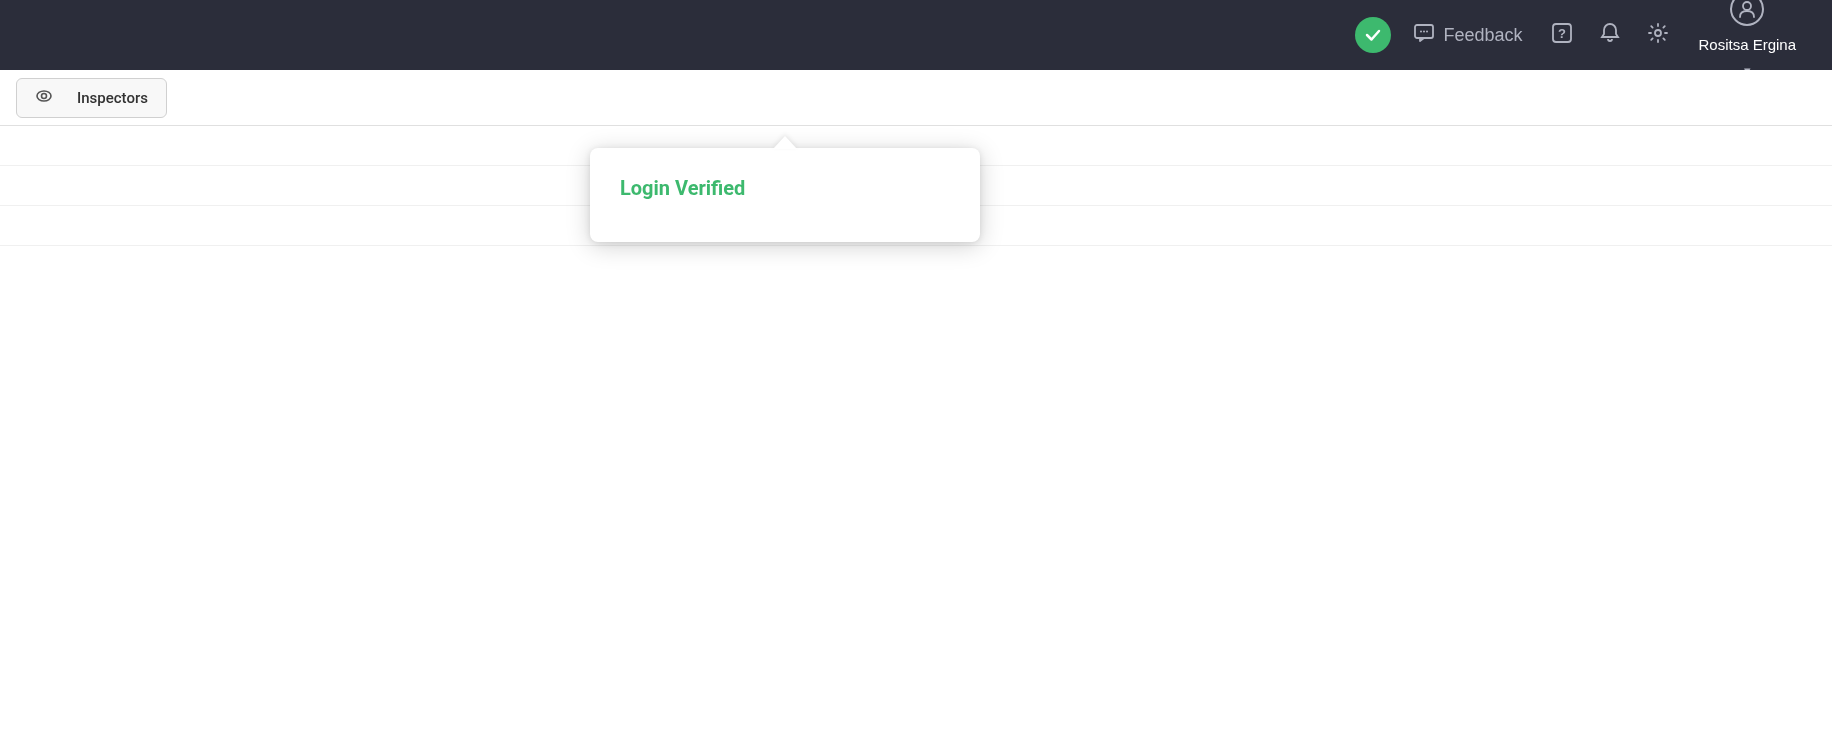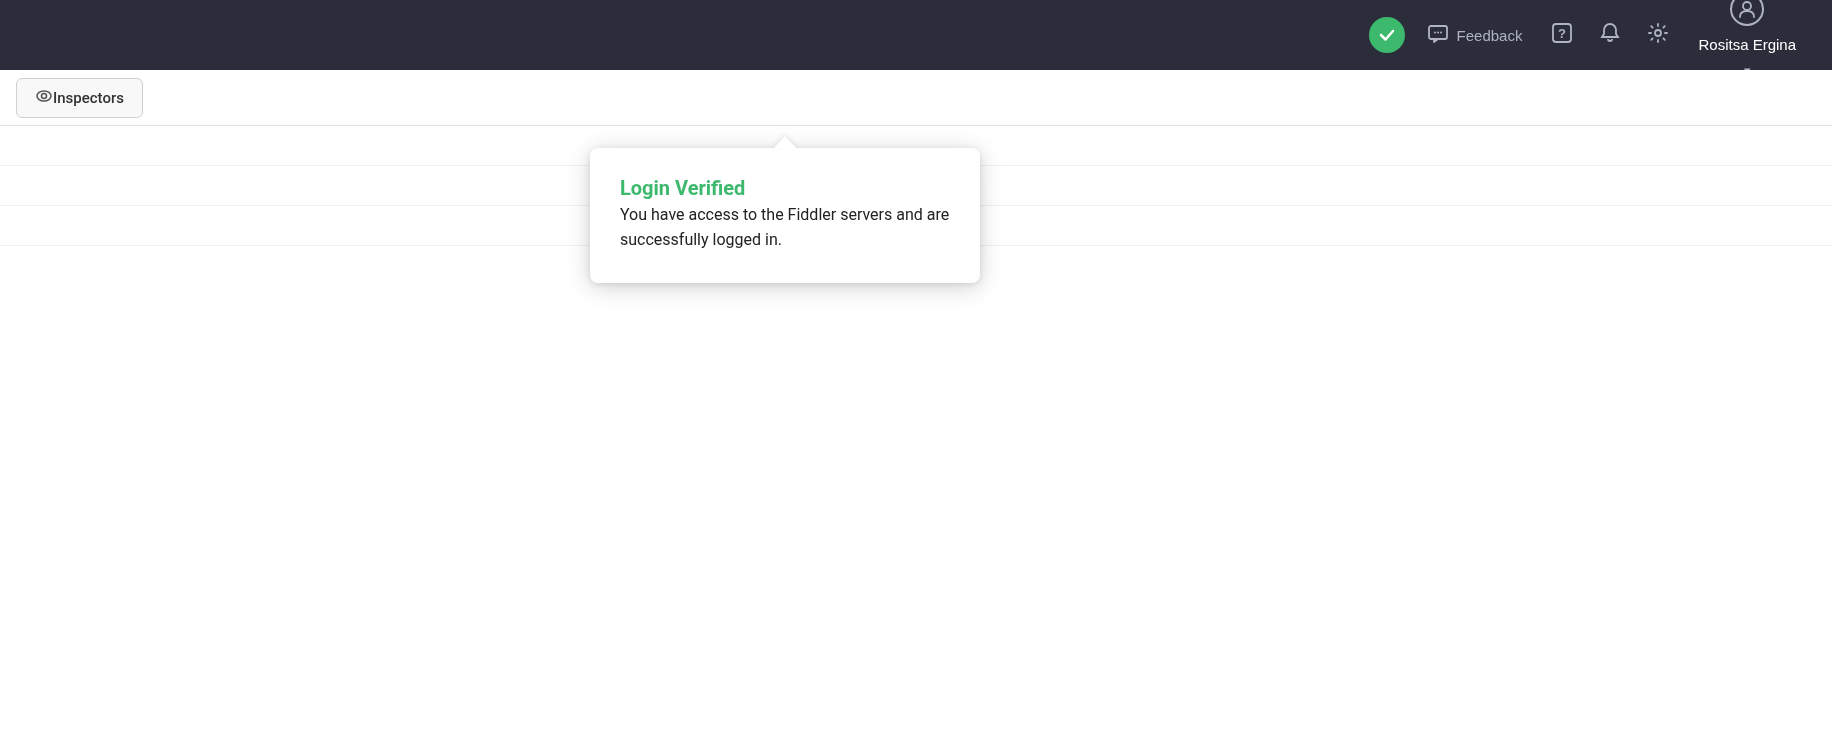--- a/index.html
+++ b/index.html
@@ -45,21 +45,21 @@
     .feedback-btn {
       background: none;
       border: none;
       cursor: pointer;
       color: #b0b3c0;
       display: flex;
       align-items: center;
       gap: 8px;
       padding: 6px 12px;
       border-radius: 4px;
-      font-size: 15px;
+      font-size: 18px;
     }
 
     .verified-icon-btn {
       background: none;
       border: none;
       cursor: pointer;
       display: flex;
       align-items: center;
       justify-content: center;
       width: 40px;
@@ -118,21 +118,21 @@
       align-items: center;
       border-bottom: 1px solid #e0e0e0;
       padding: 0 16px;
       height: 56px;
       gap: 4px;
     }
 
     .tab-item {
       display: flex;
       align-items: center;
-      gap: 0;
+      gap: 24px;
       padding: 8px 18px;
       border: 1px solid #d0d0d0;
       border-radius: 6px;
       cursor: pointer;
       font-size: 15px;
       color: #333;
       background: #f8f8f8;
       font-weight: 500;
     }
 
@@ -189,21 +189,21 @@
       border-left: 12px solid transparent;
       border-right: 12px solid transparent;
       border-bottom: 13px solid #ffffff;
       filter: drop-shadow(0 -2px 2px rgba(0,0,0,0.08));
     }
 
     .popup-title {
       font-size: 20px;
       font-weight: 700;
       color: #3db96e;
-      margin-bottom: 3px;
+      margin-bottom: 12px;
     }
 
     .popup-body {
       font-size: 16px;
       color: #222;
       line-height: 1.55;
     }
 
     
     .content-lines {
@@ -301,17 +301,16 @@
   <div class="content-lines">
     <div class="content-line"></div>
     <div class="content-line"></div>
     <div class="content-line"></div>
   </div>
 
   <div class="popup-overlay">
     <div class="popup-box">
       <div class="popup-arrow"></div>
       <div class="popup-title">Login Verified</div>
-      <div class="popup-body">You have access to the Fiddler servers and are successfully logged in.</div>
     </div>
   </div>
 
 </div>
 
 </body></html>

